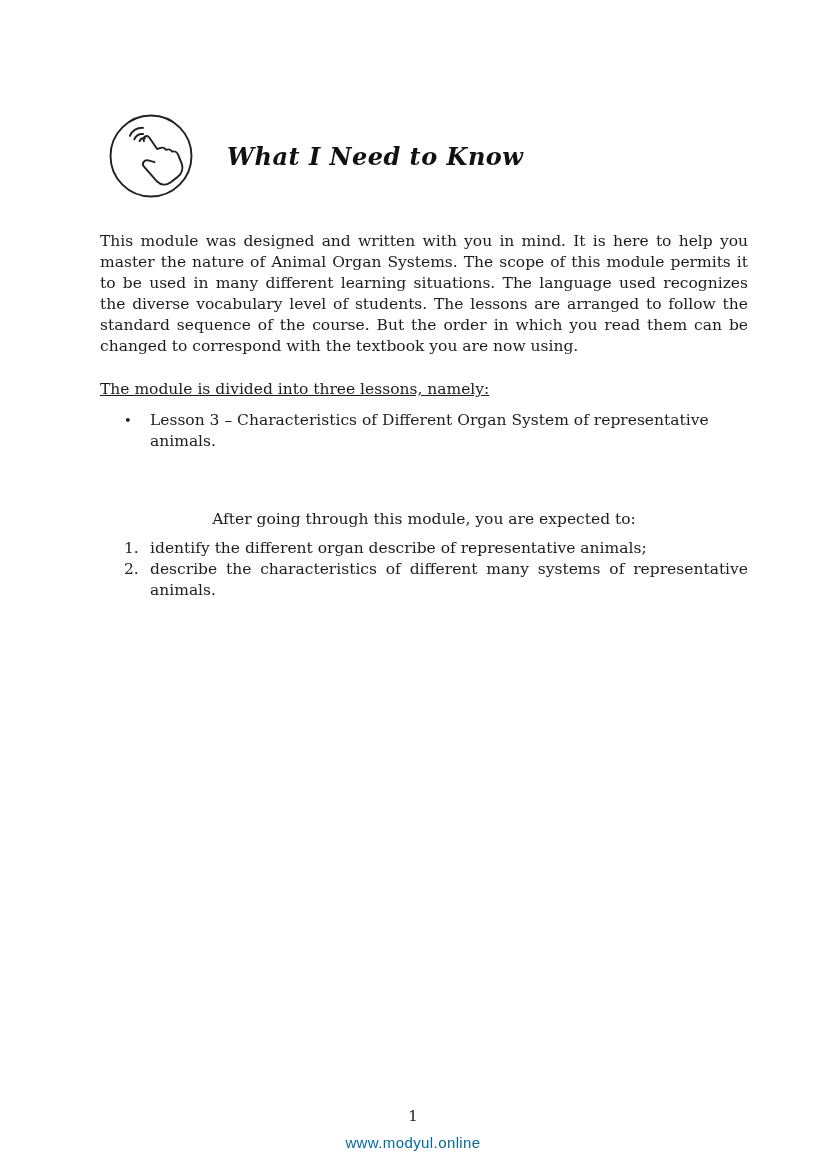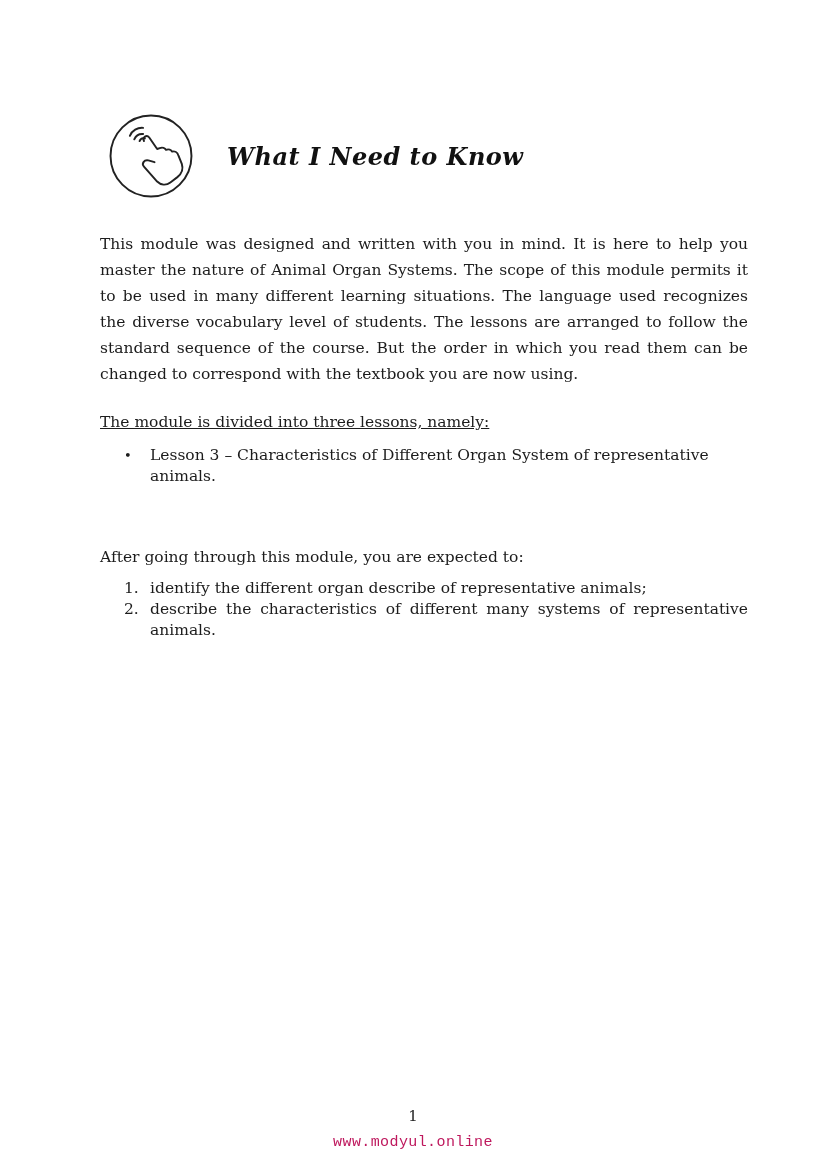--- a/index.html
+++ b/index.html
@@ -32,21 +32,21 @@
   .title {
     font-size: 24px;
     font-weight: bold;
     font-style: italic;
     margin: 0 0 0 0;
     letter-spacing: 0.5px;
     color: #111;
   }
   .para {
     font-size: 15.5px;
-    line-height: 26px;
+    line-height: 21px;
     text-align: justify;
     margin: 0;
   }
   .intro { margin-top: 31px; }
   .lessons-intro { margin-top: 22px; text-align: left; text-decoration: underline; }
   .bullet-list {
     list-style: none;
     margin: 10px 0 0 0;
     padding: 0;
   }
@@ -56,21 +56,21 @@
     line-height: 21px;
   }
   .bullet-marker {
     width: 26px;
     margin-left: 24px;
     text-align: left;
     flex: 0 0 auto;
     font-size: 13px;
     line-height: 21px;
   }
-  .objectives-intro { margin-top: 57px; text-align: left; }
+  .objectives-intro { margin-top: 57px; text-align: center; }
   .number-list {
     list-style: none;
     margin: 8px 0 0 0;
     padding: 0;
   }
   .number-list li {
     display: flex;
     font-size: 15.5px;
     line-height: 21px;
   }
@@ -87,23 +87,23 @@
     right: 0;
     bottom: 22px;
     text-align: center;
   }
   .page-number {
     font-size: 15px;
     color: #222;
     margin-bottom: 9px;
   }
   .watermark {
-    font-family: Liberation Mono, monospace;
+    font-family: Liberation Sans, sans-serif;
     font-size: 15px;
-    color: #be185d;
+    color: #0369a1;
     letter-spacing: 0.4px;
   }
 </style>
 </head>
 <body>
 
 <div class="page">
   <div class="content">
 
     <div class="header">

